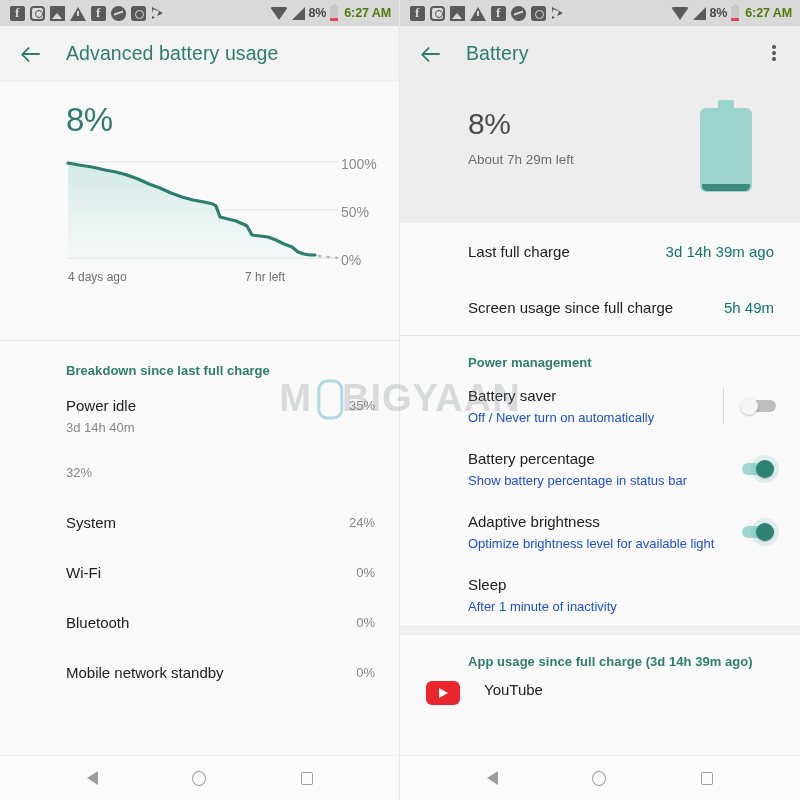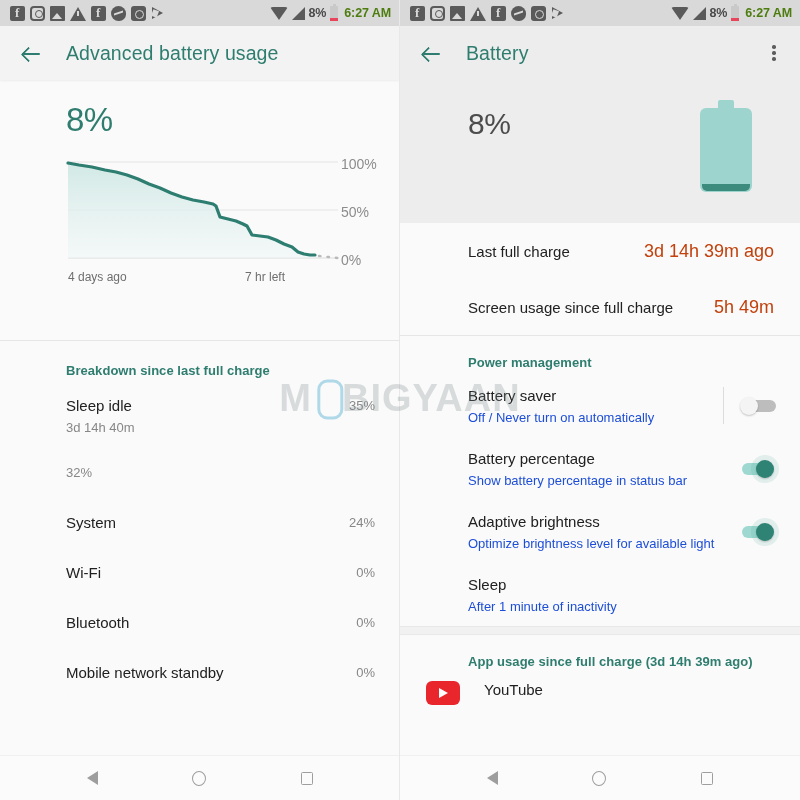--- a/index.html
+++ b/index.html
@@ -223,21 +223,21 @@
 
   
   .row {
     display: flex; align-items: center;
     padding: 0 26px 0 68px; min-height: 56px;
     background: #fafafa;
   }
   .row .rmain { flex: 1 1 auto; padding: 11px 0; }
   .row .rtitle { font-size: 15px; color: #212121; line-height: 21px; }
   .row .rsub { font-size: 13px; color: #1d4ed8; margin-top: 3px; line-height: 17px; }
-  .row .rvalue { font-size: 18px; color: #c2410c; padding-left: 10px; white-space: nowrap; }
+  .row .rvalue { font-size: 15px; color: #0f766e; padding-left: 10px; white-space: nowrap; }
 
   .switch-sep {
     width: 1px; align-self: stretch; background: #dcdcdc;
     margin: 13px 0 13px 12px;
   }
   .switch {
     position: relative; width: 34px; height: 20px;
     margin-left: 16px; cursor: pointer; flex: 0 0 auto;
   }
   .switch .track {
@@ -374,21 +374,21 @@
         <div class="chart-xlab" style="left: 245px; top: 122px;">7 hr left</div>
       </div>
 
       <div style="height:42px;"></div>
       <div class="section-divider"></div>
 
       <div class="section-head">Breakdown since last full charge</div>
 
       <div class="brk-row">
         <div class="brk-main">
-          <div class="brk-label">Sleep idle</div>
+          <div class="brk-label">Power idle</div>
           <div class="brk-sub">3d 14h 40m</div>
         </div>
         <div class="brk-pct">35%</div>
       </div>
       <div class="brk-row">
         <div class="brk-pct">32%</div>
       </div>
       <div class="brk-row">
         <div class="brk-main">
           <div class="brk-label">System</div>
@@ -448,20 +448,21 @@
       <span class="overflow-dots">
         <i></i>
         <i></i>
         <i></i>
       </span>
     </div>
 
     <div class="batt-summary">
       <div class="bs-text">
         <div class="bs-pct">8%</div>
+        <div class="bs-sub">About 7h 29m left</div>
       </div>
       <div class="batt-glyph">
         <span class="nub"></span>
         <span class="body"></span>
         <span class="fill"></span>
       </div>
     </div>
 
     <div class="row">
       <div class="rmain">

